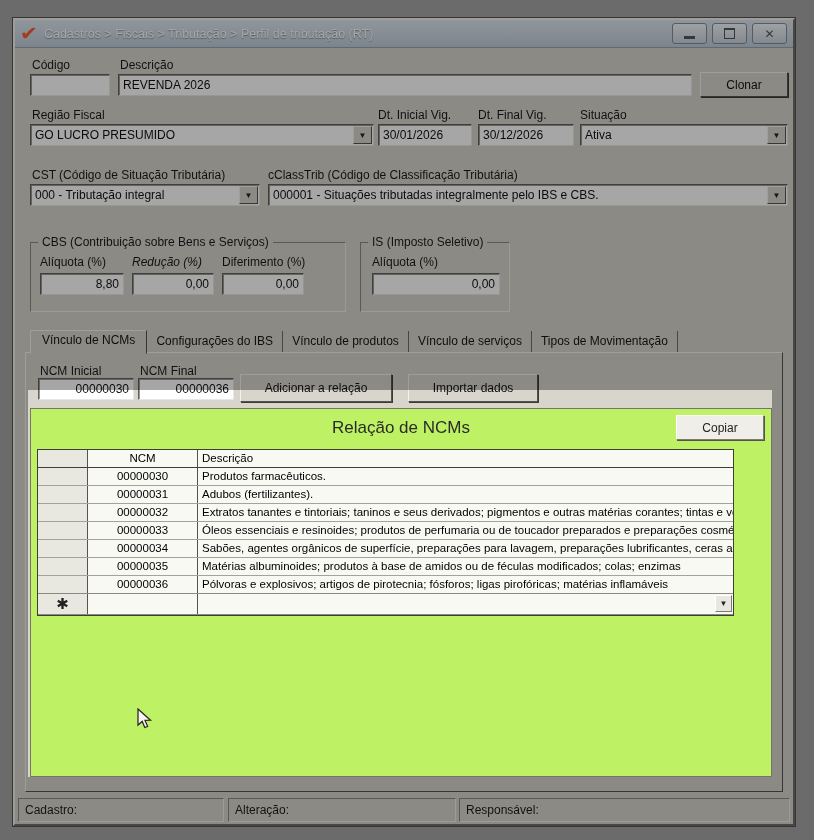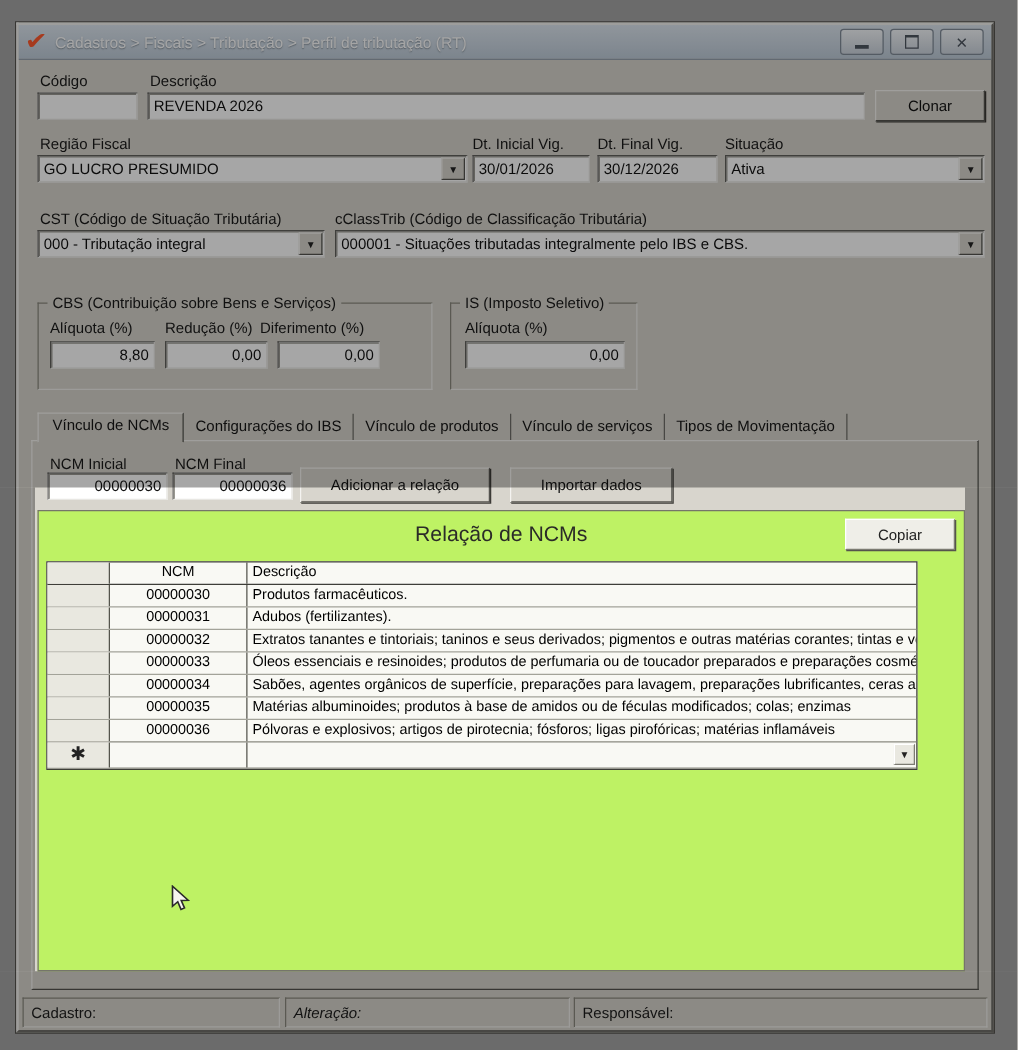--- a/index.html
+++ b/index.html
@@ -169,22 +169,22 @@
     <span class="drop">▼</span>
   </div>
   <div class="combo" style="left:253px;top:164px;width:520px;padding-left:48px;">
     <span class="val">000001 - Situações tributadas integralmente pelo IBS e CBS.</span>
     <span class="drop">▼</span>
   </div>
 
   <div class="groupbox" style="left:15px;top:222px;width:316px;height:70px;">
     <span class="gtitle">CBS (Contribuição sobre Bens e Serviços)</span>
     <span class="lbl" style="left:9px;top:12px;">Alíquota (%)</span>
-    <span class="lbl" style="left:101px;top:12px;">Redução (%)</span>
-    <span class="lbl" style="left:177px;top:12px;">Diferimento (%)</span>
+    <span class="lbl" style="left:101px;top:12px;font-style:italic;">Redução (%)</span>
+    <span class="lbl" style="left:191px;top:12px;">Diferimento (%)</span>
     <input class="field num" style="left: 9px; top: 30px; width: 84px;" value="8,80">
     <input class="field num" style="left: 101px; top: 30px; width: 82px;" value="0,00">
     <input class="field num" style="left: 191px; top: 30px; width: 82px;" value="0,00">
   </div>
   <div class="groupbox" style="left:345px;top:222px;width:150px;height:70px;">
     <span class="gtitle">IS (Imposto Seletivo)</span>
     <span class="lbl" style="left:11px;top:12px;">Alíquota (%)</span>
     <input class="field num" style="left: 11px; top: 30px; width: 128px;" value="0,00">
   </div>
 
@@ -257,21 +257,21 @@
         <div class="gc c-ncm"></div>
         <div class="gc c-desc">
           <span class="cell-combo">▼</span>
         </div>
       </div>
     </div>
   </div>
 
   <div class="statusbar">
     <div class="panel" style="left:3px;width:206px;">Cadastro:</div>
-    <div class="panel" style="left:213px;width:228px;font-style:italic;">Alteração:</div>
+    <div class="panel" style="left:213px;width:228px;">Alteração:</div>
     <div class="panel" style="left:444px;width:331px;">Responsável:</div>
   </div>
 
 </div>
 
 <div class="dim top"></div>
 <div class="dim left"></div>
 <div class="dim right"></div>
 <div class="dim bottom"></div>
 

